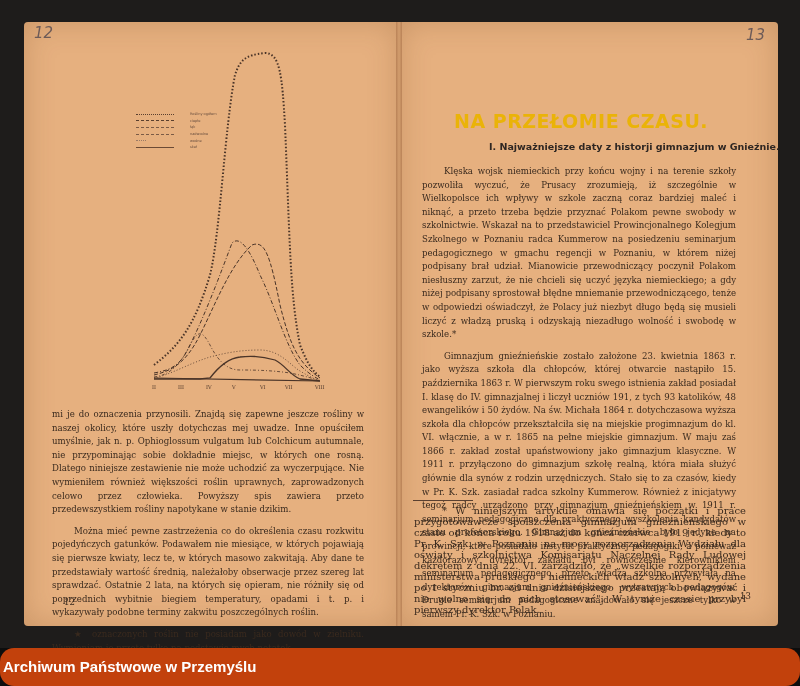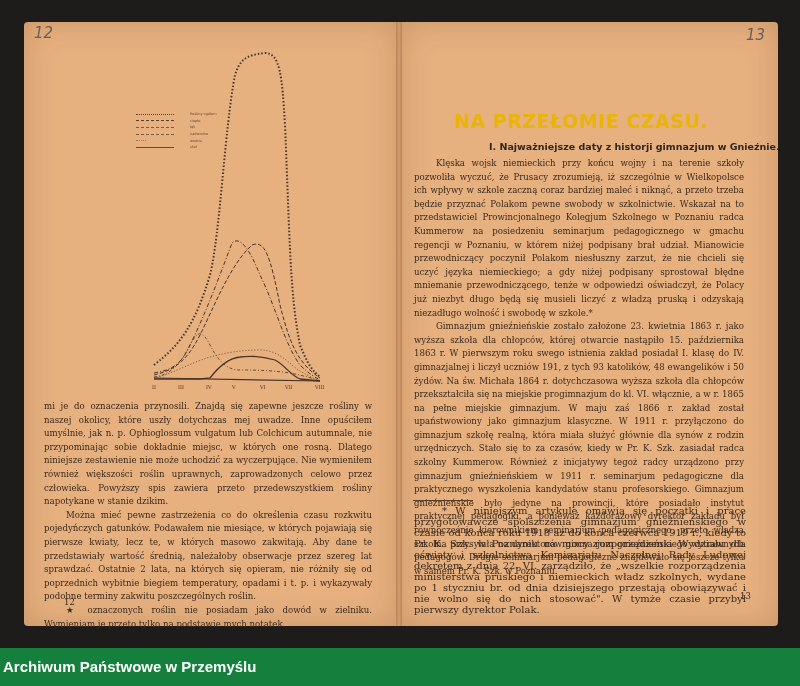--- a/index.html
+++ b/index.html
@@ -4,28 +4,28 @@
 <style>
   html, body { margin:0; padding:0; }
   body { width:800px; height:686px; background:#0d0d0d; position:relative; overflow:hidden; font-family:"DejaVu Serif", serif; }
   .scan { position:absolute; left:0; top:0; width:800px; height:648px; background:#1e1c1b; }
   .page { position:absolute; top:22px; height:604px; background:#e6b07f; box-shadow: inset 0 0 30px rgba(120,70,30,0.25); }
   .page.left { left:24px; width:374px; border-radius:4px 0 0 4px; }
   .page.right { left:400px; width:378px; border-radius:0 4px 4px 0; }
   .gutter { position:absolute; top:22px; left:396px; width:6px; height:604px; background:linear-gradient(90deg,#b98257,#d39e6e,#b98257); }
   .hand { position:absolute; font-family:"DejaVu Sans", sans-serif; font-size:15px; color:#6d5b58; font-style:italic; }
   .txt { position:absolute; color:#3a2a1e; font-size:8.6px; line-height:13.6px; text-align:justify; }
-  .txt p { margin:0; }
+  .txt p { margin:8px; }
   .indent { text-indent:22px; }
   .title { position:absolute; left:454px; top:110px; font-family:"DejaVu Sans", sans-serif; font-weight:bold; font-size:19px; color:#eab308; letter-spacing:0.5px; }
   .subtitle { position:absolute; left:453px; top:141px; font-family:"DejaVu Sans", sans-serif; font-weight:bold; font-size:9.5px; color:#2e2622;margin-left:36px; }
   .pagenum { position:absolute; font-size:8.5px; color:#3a2a1e; }
   .footrule { position:absolute; left:413px; top:500px; width:60px; height:1px; background:#5a4030; }
   .foot { position:absolute; color:#3a2a1e; font-size:10px; line-height:11px; text-align:justify; }
-  .footer { position:absolute; left:0; top:648px; width:800px; height:38px; background:#15803d; }
+  .footer { position:absolute; left:0; top:648px; width:800px; height:38px; background:#c2410c;border-radius:14px; }
   .footer span { position:absolute; left:3px; top:10px; color:#fff; font-family:"Liberation Sans", sans-serif; font-weight:bold; font-size:15px; }
   .legend { position:absolute; left:136px; top:111px; font-size:3.5px; color:#6b5040; font-family:"DejaVu Sans", sans-serif; }
   .legend div { height:6.6px; display:flex; align-items:center; }
   .legend .ln { width:38px; margin-right:16px; border-top:1px solid #7a5a45; }
 </style>
 </head>
 <body>
 
 <div class="scan"></div>
 <div class="page left"></div>

